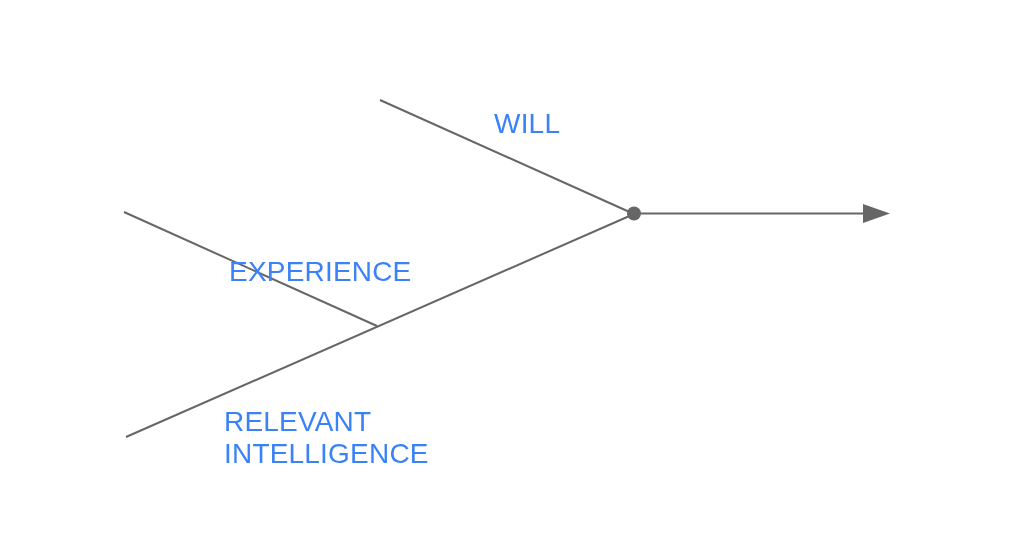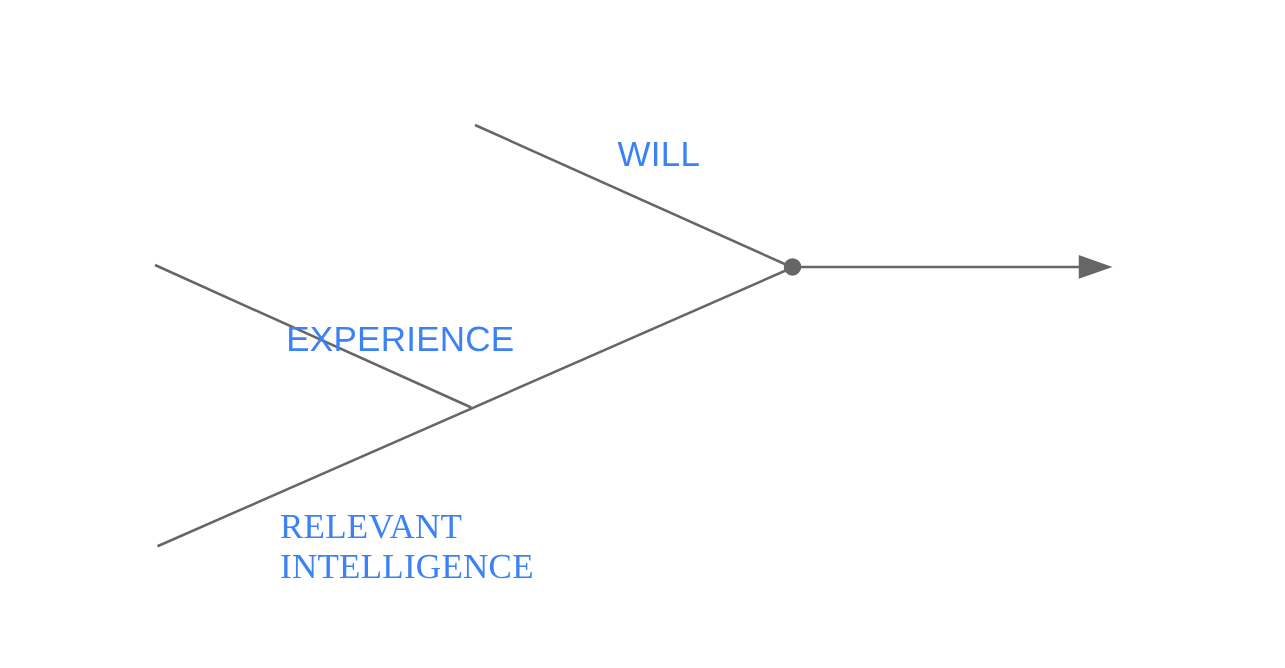--- a/index.html
+++ b/index.html
@@ -29,21 +29,21 @@
     letter-spacing: 0.2px;
   }
   .label.wrap {
     white-space: normal;
     width: 220px;
   }
   .label-will          { left: 494px; top: 108px; }
   .label-effectiveness { left: 652px; top: 176px; }
   .label-experience    { left: 229px; top: 214px; margin-top: 42px; }
   .label-skill         { left: 494px; top: 293px; }
-  .label-relevant      { left: 224px; top: 406px; font-family: Liberation Serif, serif; }
+  .label-relevant      { left: 224px; top: 406px; }
 </style>
 </head>
 <body>
 
 <div class="canvas">
 
   <svg width="1028" height="534" viewBox="0 0 1028 534">
 
     <line x1="124" y1="212" x2="377" y2="326" stroke-width="2" stroke="#666666"></line>
 

